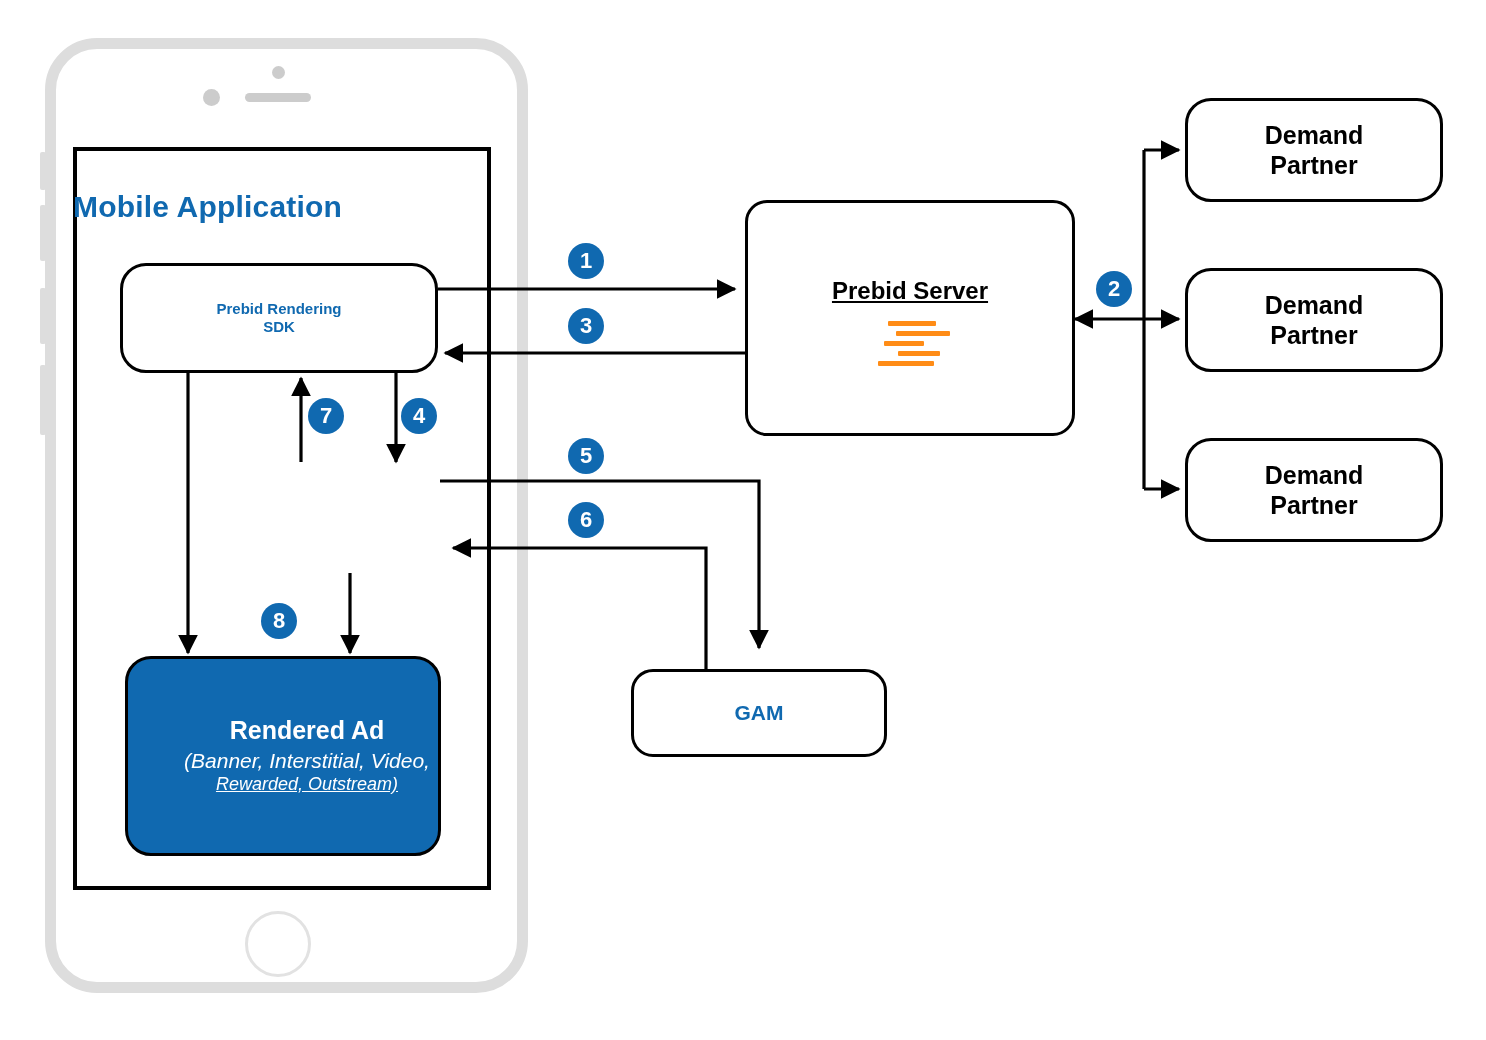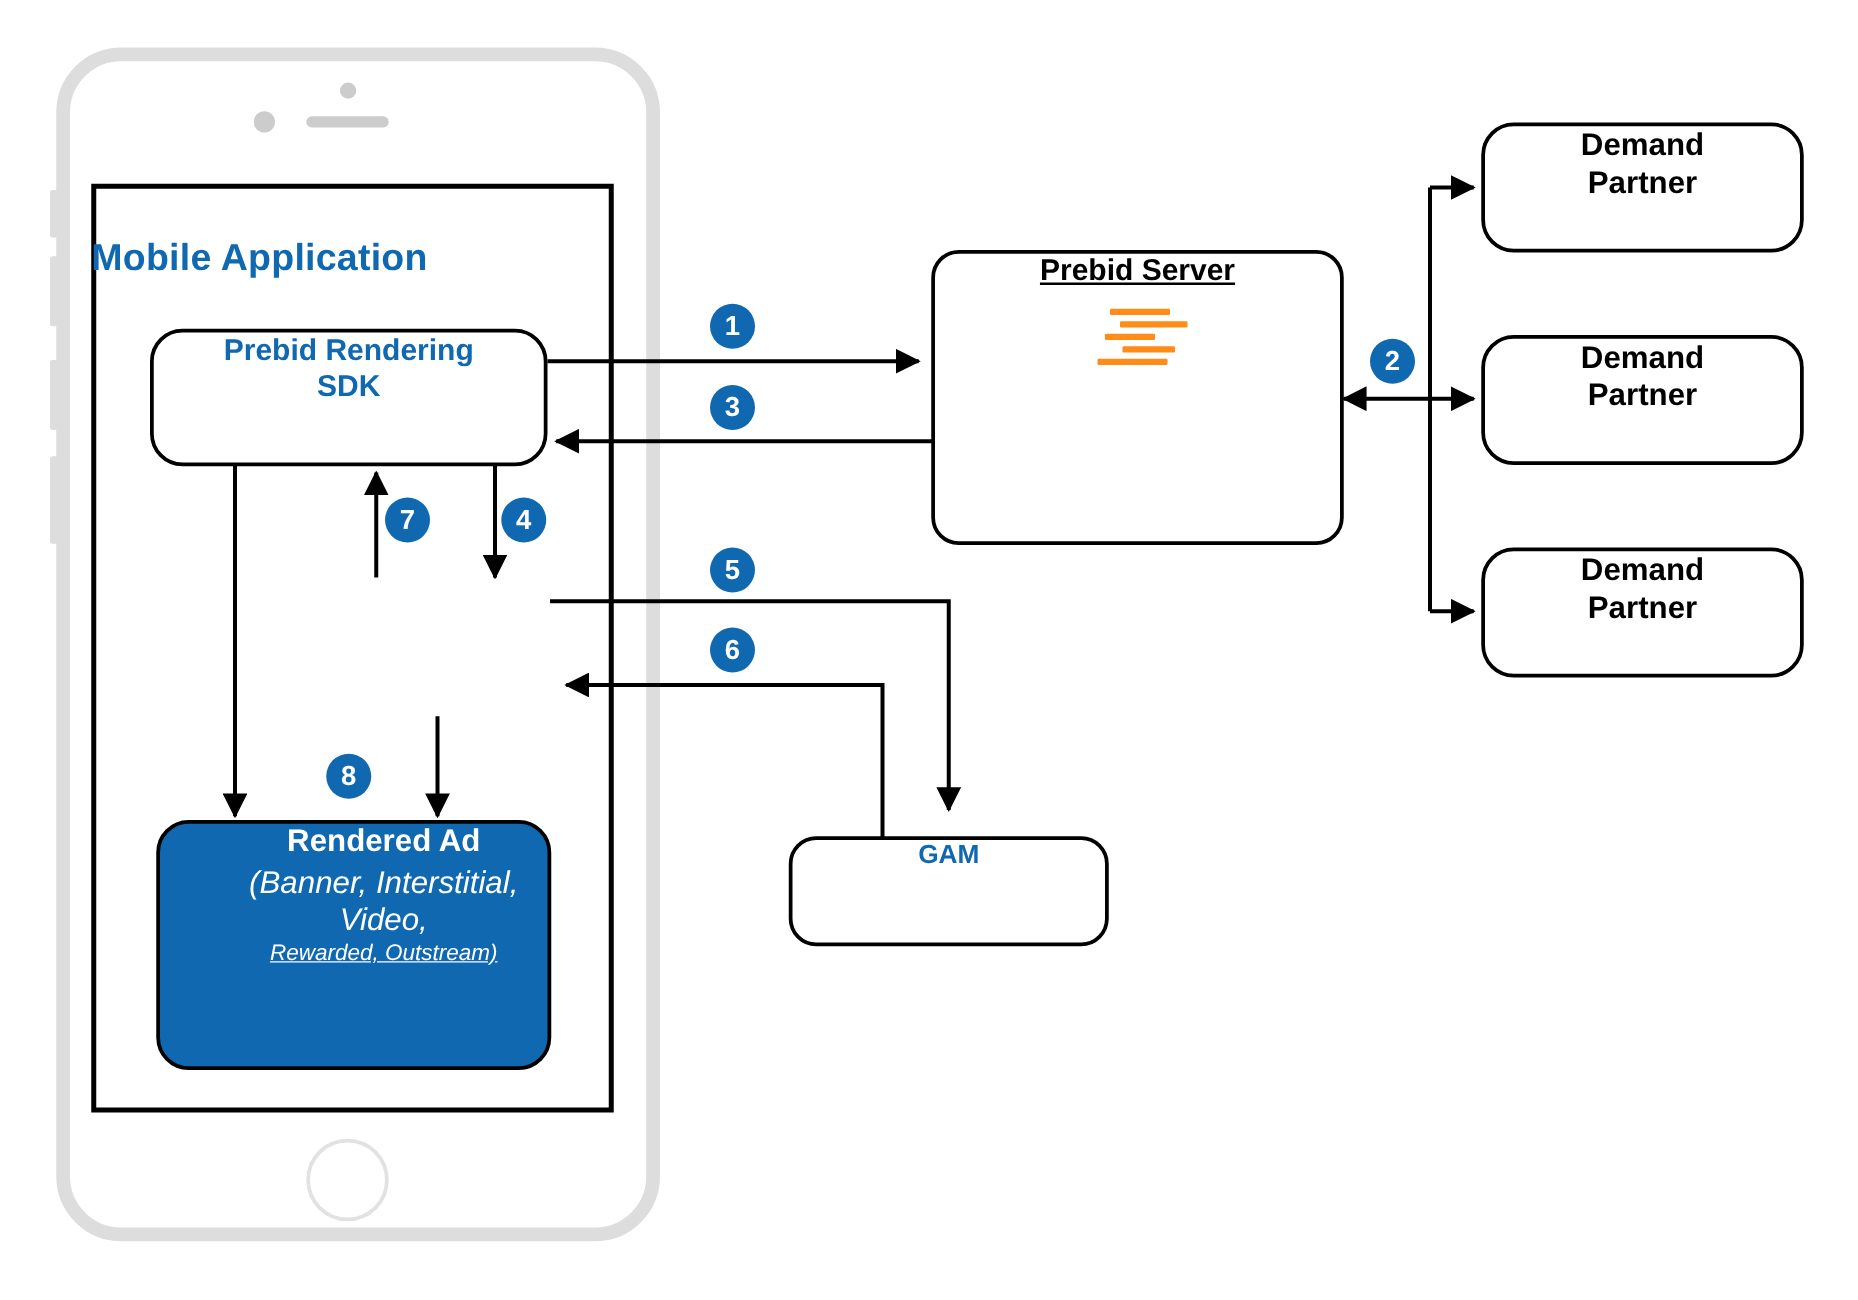--- a/index.html
+++ b/index.html
@@ -27,21 +27,21 @@
     overflow: visible;
   }
 
   
   .node {
     position: absolute;
     box-sizing: border-box;
     display: flex;
     flex-direction: column;
     align-items: center;
-    justify-content: flex-start;
+    justify-content: center;
     text-align: center;
     background: #ffffff;
     border: 3px solid #000000;
   }
   .node .line { display: block; }
 
   .rounded-lg { border-radius: 26px; }
   .rounded-md { border-radius: 22px; }
 
   .blue-label {
@@ -59,36 +59,36 @@
   #mobile-app-title {
     position: absolute;
     width: 100%;
     text-align: left;
     color: #1069b0;
     font-weight: bold;
     font-size: 30px;
     letter-spacing: 0.2px;
   }
 
-  #prebid-sdk-node { font-size: 24px; line-height: 1.22; }
+  #prebid-sdk-node { font-size: 15px; line-height: 1.22; }
   #gma-sdk-node    { font-size: 21px; font-weight: bold; }
   #gam-node        { font-size: 21px; font-weight: bold; }
 
   #rendered-ad-node {
     background: #1069b0;
     border: 3px solid #000000;
     color: #ffffff;
   }
   #rendered-ad-title {
     font-size: 25px;
     font-weight: bold;
     line-height: 1.18;
   }
   #rendered-ad-sub {
-    font-size: 25px;
+    font-size: 21px;
     font-style: italic;
     line-height: 1.22;
     margin-top: 2px;
   }
 
   #prebid-server-node {
     font-size: 24px;
     font-weight: bold;
     color: #000000;
     text-decoration: underline;

